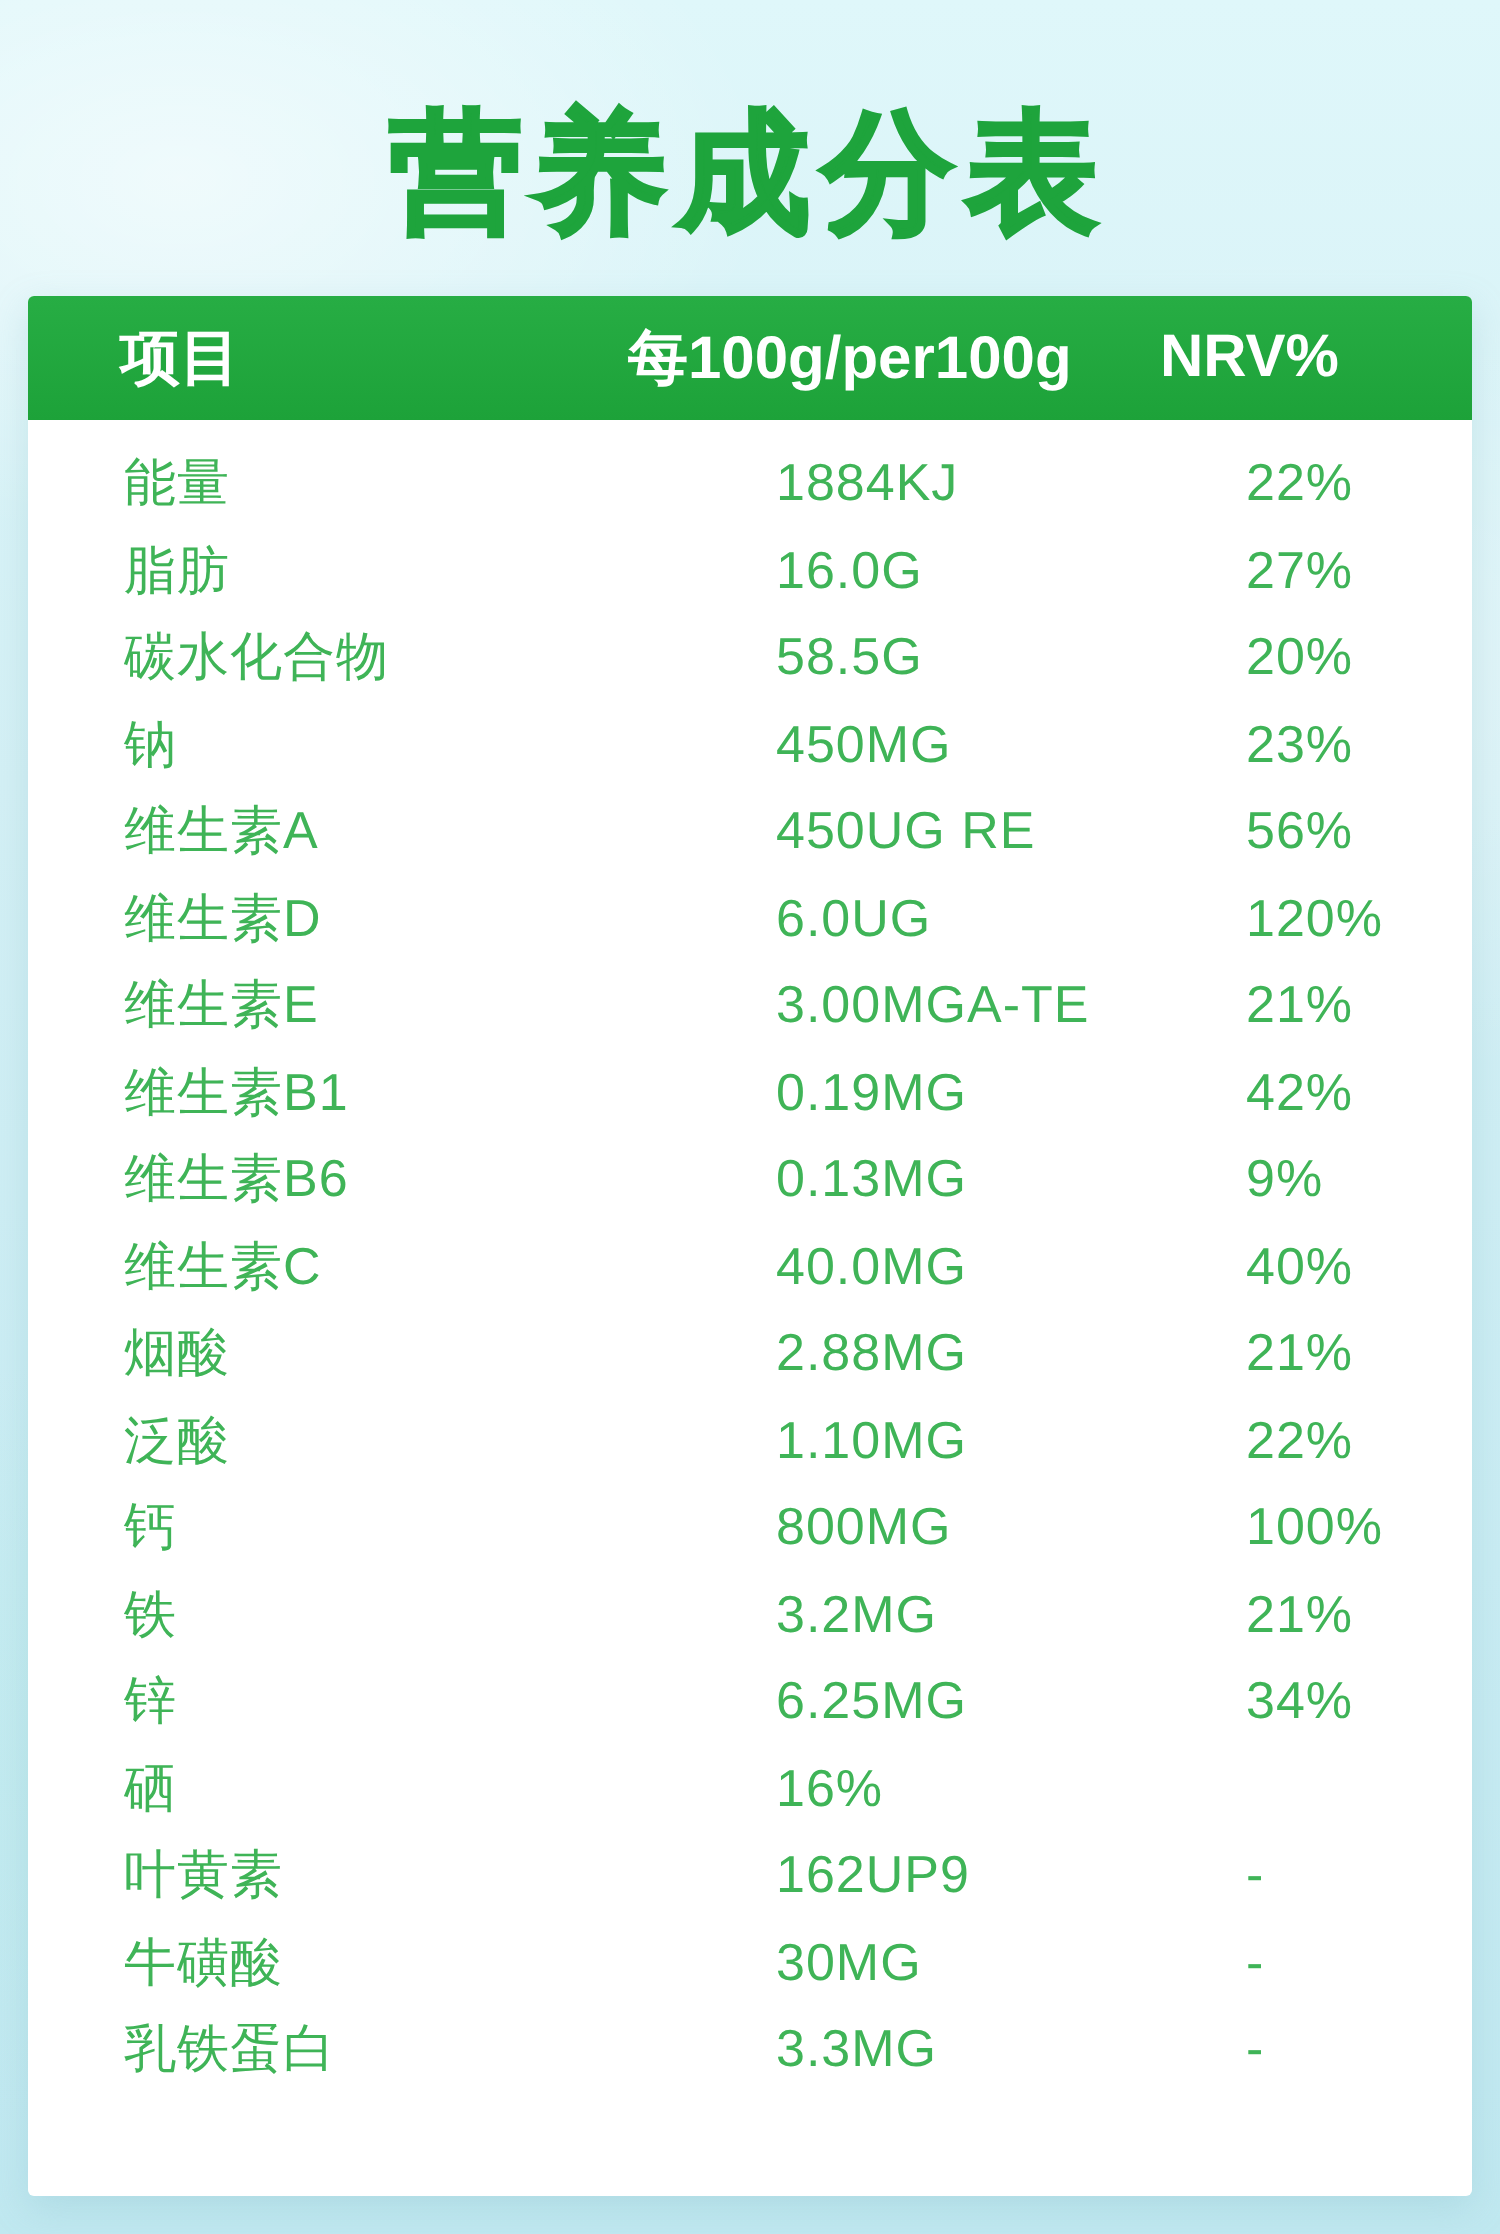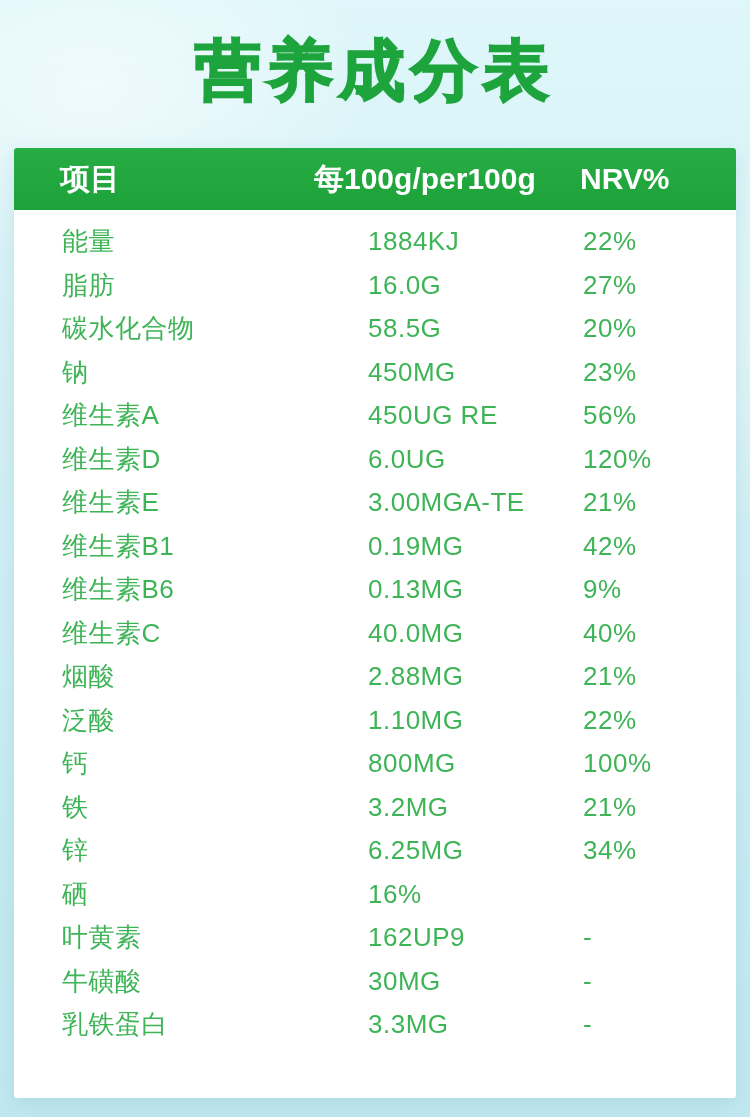--- a/index.html
+++ b/index.html
@@ -13,21 +13,21 @@
     position: relative;
     font-family: "Liberation Sans", "DejaVu Sans", sans-serif;
     background:
       radial-gradient(420px 260px at 12% 8%, rgba(255,255,255,0.55), rgba(255,255,255,0) 70%),
       radial-gradient(500px 300px at 85% 30%, rgba(255,255,255,0.35), rgba(255,255,255,0) 70%),
       radial-gradient(460px 300px at 20% 78%, rgba(180,235,230,0.35), rgba(255,255,255,0) 70%),
       linear-gradient(180deg, #dff7fa 0%, #d4f0f5 35%, #c9ecf3 70%, #c0e8f0 100%);
   }
 
   .page-title {
-    margin: 0;
+    margin: 16px;
     padding-top: 34px;
     text-align: center;
     font-size: 66px;
     line-height: 1.1;
     font-weight: bold;
     letter-spacing: 6px;
     color: #1ea43c;
     -webkit-text-stroke: 2px #1ea43c;
   }
 
@@ -65,20 +65,21 @@
   .row {
     height: 43.5px;
     display: grid;
     grid-template-columns: 306px 215px auto;
     align-items: center;
     padding-left: 48px;
     box-sizing: border-box;
     color: #3fb457;
     font-size: 26px;
     letter-spacing: 0.5px;
+    gap: 20px;
   }
   .row .cell {
     white-space: nowrap;
   }
 </style>
 </head>
 <body>
 
 <h1 class="page-title">营养成分表</h1>
 

